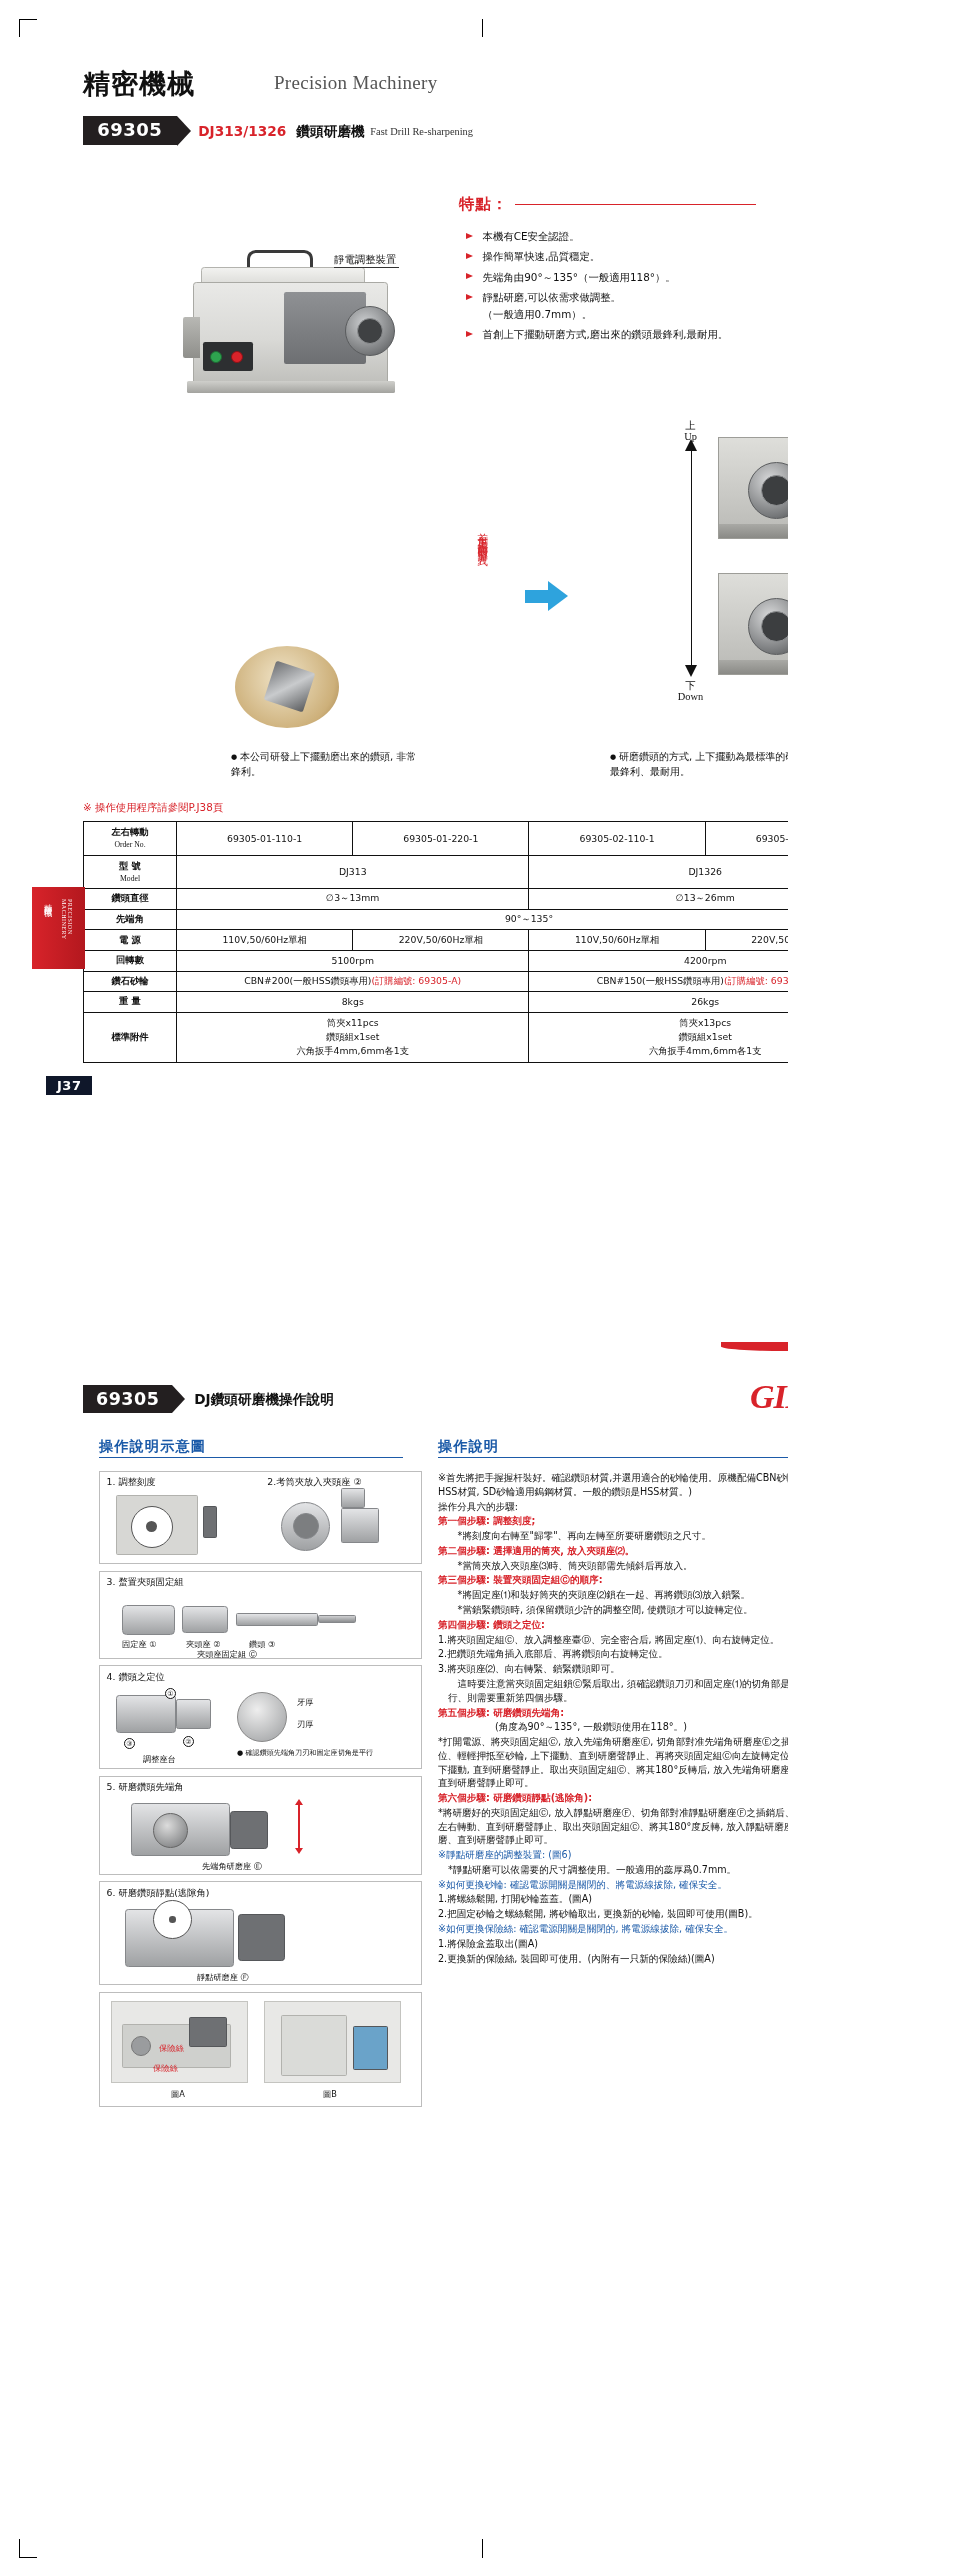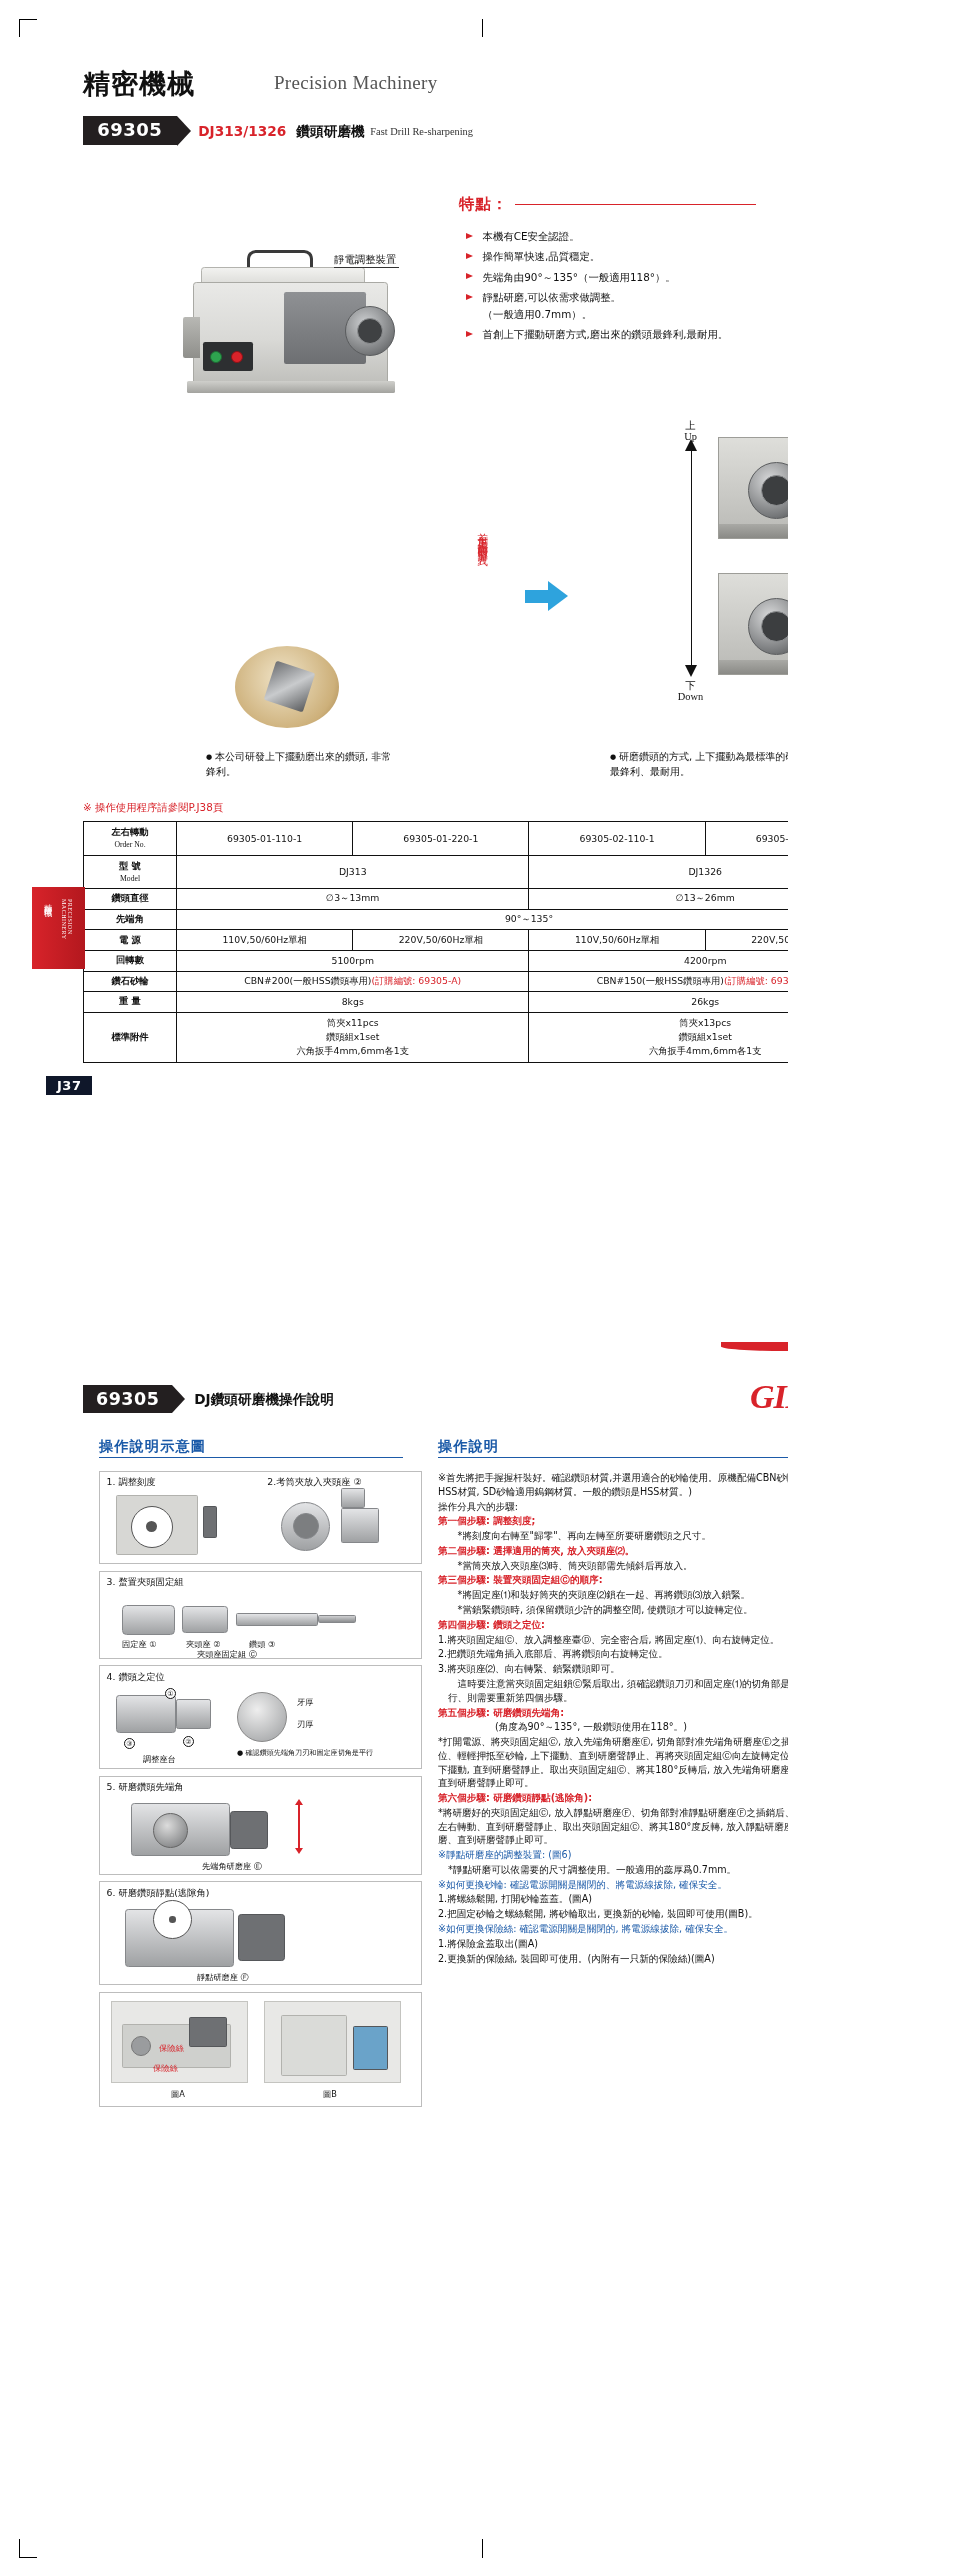--- a/index.html
+++ b/index.html
@@ -199,21 +199,21 @@
     position:absolute; left:0; top:0; width:104px; height:82px; border-radius:50%;
     background:radial-gradient(circle at 45% 40%, #f0e4c8, #cdb07a 70%, #9c7b44 100%);
   }
   .drill-photo .bit {
     position:absolute; left:34px; top:20px; width:41px; height:41px;
     background:linear-gradient(135deg,#6d6f72,#c9cbcd 50%,#5a5c5e);
     transform:rotate(18deg); border-radius:2.2px;
   }
 
   .cap-left {
-    position:absolute; left:206px; top:750px; width:186px;
+    position:absolute; left:231px; top:750px; width:186px;
     font-size:10px; line-height:14.2px; color:#111;
   }
   .cap-right {
     position:absolute; left:610px; top:750px; width:285px;
     font-size:10px; line-height:14.2px; color:#111;
   }
   .dot-lead::before {
     content:"\25CF"; font-size:7.1px; margin-right:2.7px; position:relative; top:-1.1px;
   }
 

